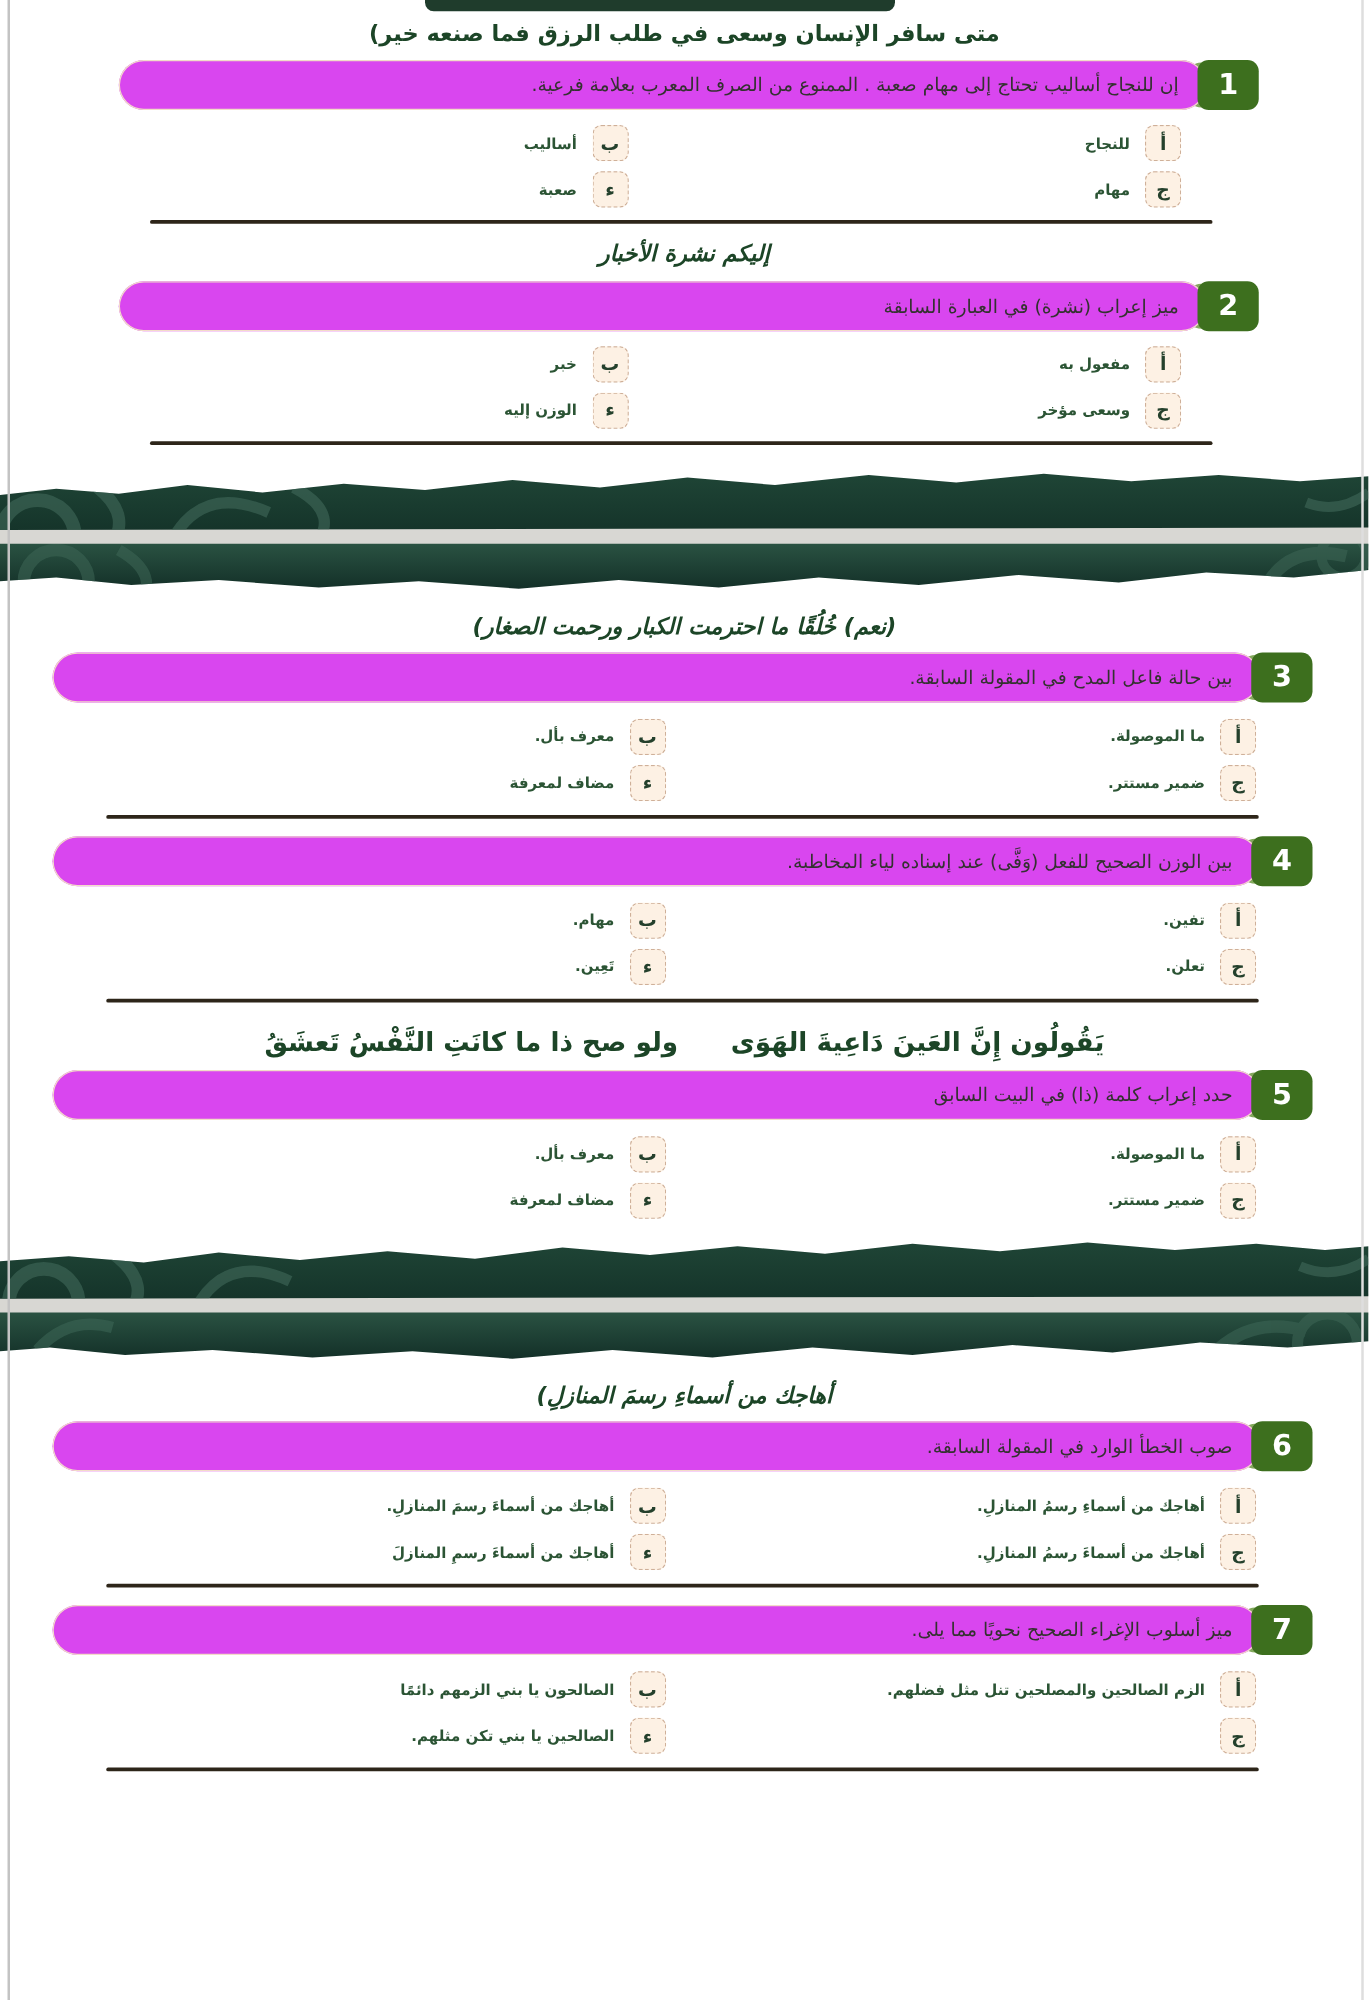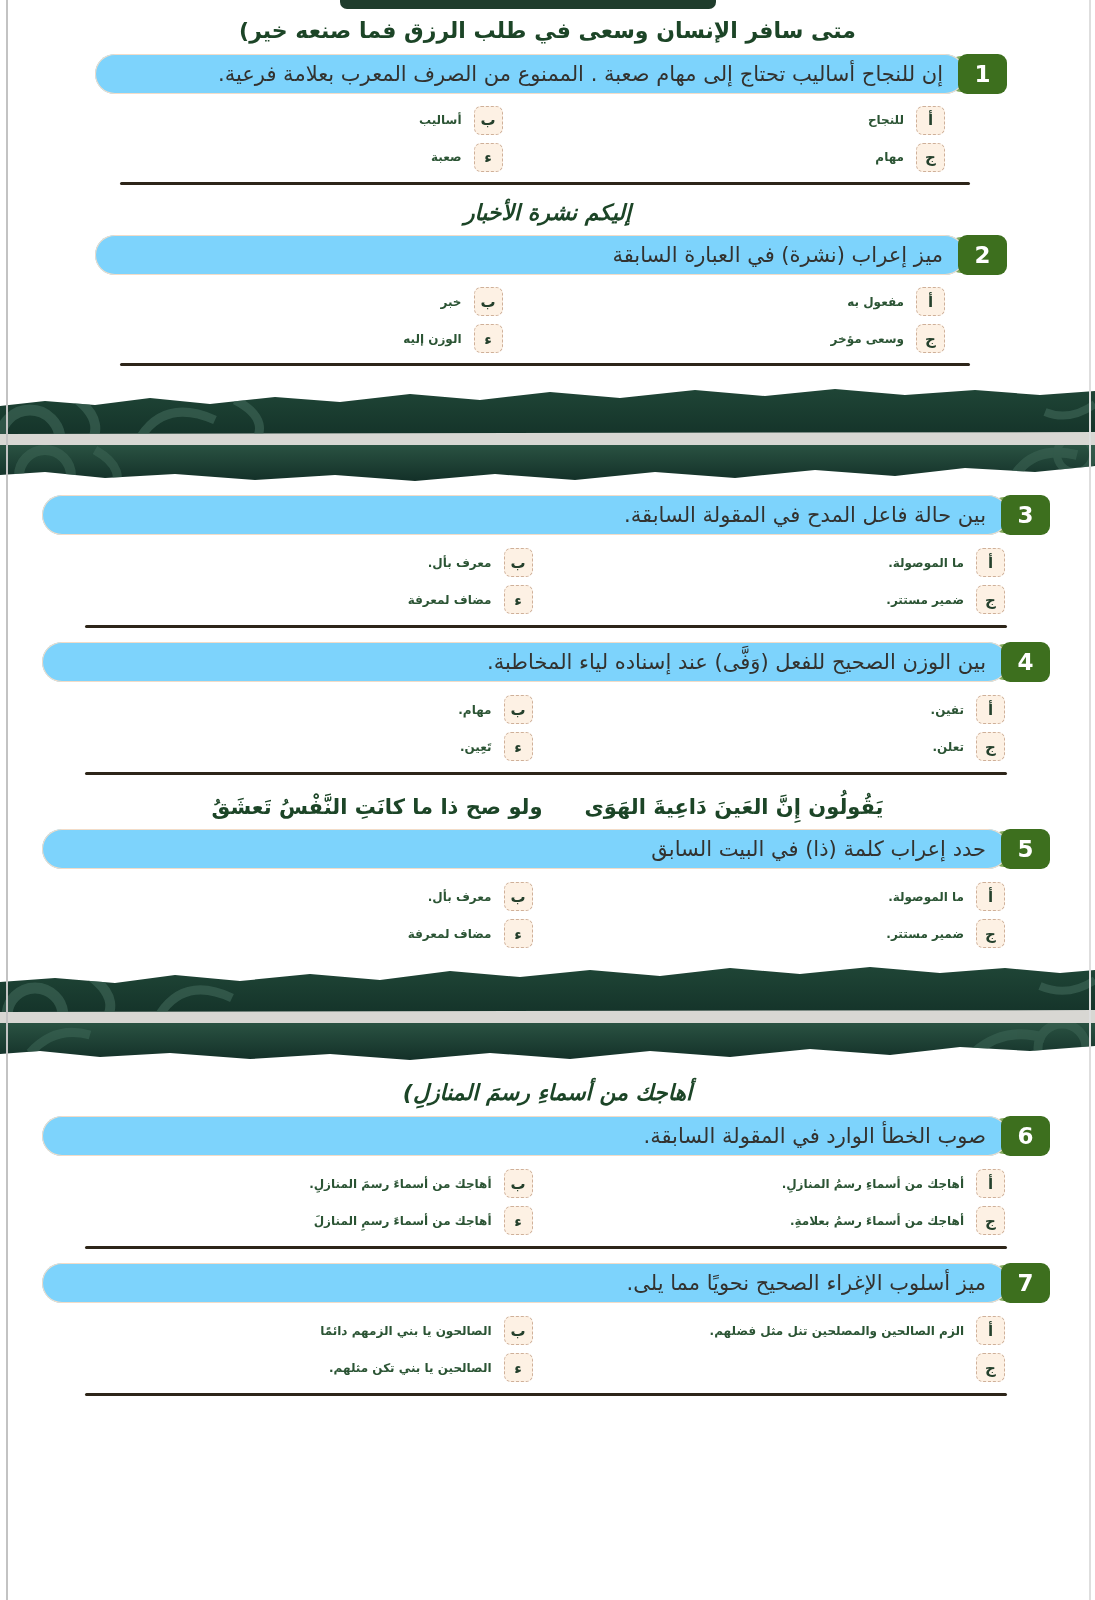--- a/index.html
+++ b/index.html
@@ -6,41 +6,41 @@
   .page{
     position:relative;width:1095px;height:1600px;margin:0;background:#ffffff;
     font-family:"DejaVu Sans",sans-serif;direction:rtl;overflow:hidden;
   }
   .edge-left{position:absolute;left:6px;top:0;bottom:0;width:2px;background:#c3c3c3;}
   .edge-right{position:absolute;right:4px;top:0;bottom:0;width:2px;background:#dedede;}
   .top-bar{position:absolute;top:0;left:340px;width:376px;height:9px;background:#1f3c2c;border-radius:0 0 7px 7px;}
 
   .sec{position:relative;}
   .sec-header{
-    text-align:center;color:#1c4527;font-weight:bold;font-size:22px;line-height:1.35;
+    text-align:center;color:#1c4527;font-weight:bold;font-size:18px;line-height:1.35;
     margin:0;padding:0;
   }
   .s1 .sec-header.first{padding-top:16px;}
 
   .q-row{display:flex;align-items:stretch;height:40px;}
   .s1 .q-row{margin:8px 88px 0 95px;}
   .s2 .q-row,.s3 .q-row{margin:8px 45px 0 42px;}
 
   .q-badge{
     width:49px;background:#3d6f1e;border-radius:9px;color:#ffffff;font-weight:bold;
     font-size:23px;display:flex;align-items:center;justify-content:center;
     position:relative;z-index:3;flex:none;
   }
   .q-accent{
     width:24px;background:#84aa5d;border-radius:11px;flex:none;
     margin:2px -16px 2px -15px;position:relative;z-index:1;
   }
   .q-pill{
-    flex:1;background:#7dd3fc;border-radius:20px;display:flex;align-items:center;
-    padding:0 22px 0 16px;font-size:21px;color:#33322f;position:relative;z-index:2;
+    flex:1;background:#d946ef;border-radius:20px;display:flex;align-items:center;
+    padding:0 22px 0 16px;font-size:15px;color:#33322f;position:relative;z-index:2;
     box-shadow:inset 0 0 0 1px #f2dcc8;white-space:nowrap;
   }
 
   .opts{display:grid;grid-template-columns:1fr 1fr;row-gap:8px;}
   .s1 .opts{margin:12px 150px 0 60px;}
   .s2 .opts,.s3 .opts{margin:13px 90px 0 60px;}
   .opt{display:flex;align-items:center;gap:12px;height:29px;}
   .chip{
     width:27px;height:27px;flex:none;background:#fdf1e4;border:1px dashed #cfb099;
     border-radius:7px;display:flex;align-items:center;justify-content:center;
@@ -164,20 +164,21 @@
     <g clip-path="url(#cA2)" fill="none" stroke="#3e6757" opacity="0.55">
       <circle cx="45" cy="96" r="26" stroke-width="10"></circle>
       <path d="M95,70 q35,20 15,45" stroke-width="9"></path>
       <path d="M1015,95 q20,-30 62,-20" stroke-width="10"></path>
       <circle cx="1075" cy="74" r="18" stroke-width="8"></circle>
     </g>
   </svg>
 
   <div class="sec s2">
 
+    <div class="sec-header mid-header">(نعم) خُلُقًا ما احترمت الكبار ورحمت الصغار)</div>
 
     <div class="qblock">
       <div class="q-row">
         <div class="q-badge">
           <span>3</span>
         </div>
         <span class="q-accent"></span>
         <div class="q-pill">بين حالة فاعل المدح في المقولة السابقة.</div>
       </div>
       <div class="opts">
@@ -313,21 +314,21 @@
         <div class="opt">
           <span class="chip">أ</span>
           <span class="opt-label">أهاجك من أسماءِ رسمُ المنازلِ.</span>
         </div>
         <div class="opt">
           <span class="chip">ب</span>
           <span class="opt-label">أهاجك من أسماءَ رسمَ المنازلِ.</span>
         </div>
         <div class="opt">
           <span class="chip">ج</span>
-          <span class="opt-label">أهاجك من أسماءَ رسمُ بعلامةِ.</span>
+          <span class="opt-label">أهاجك من أسماءَ رسمُ المنازلِ.</span>
         </div>
         <div class="opt">
           <span class="chip">ء</span>
           <span class="opt-label">أهاجك من أسماءَ رسمِ المنازلَ</span>
         </div>
       </div>
       <div class="rule"></div>
     </div>
 
     <div class="qblock">

